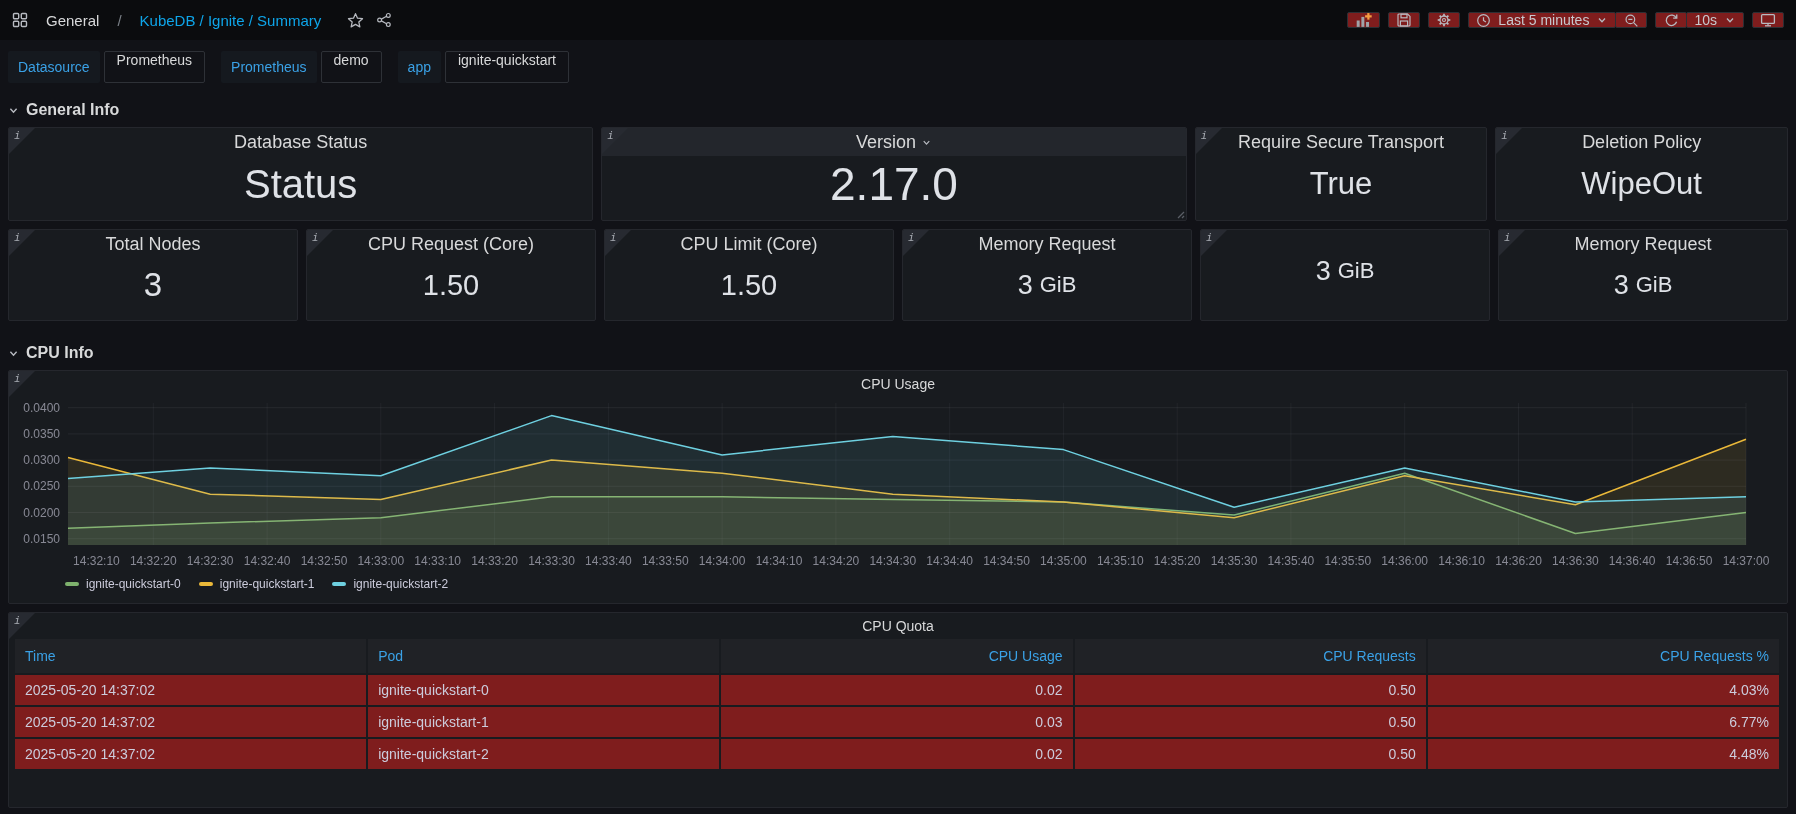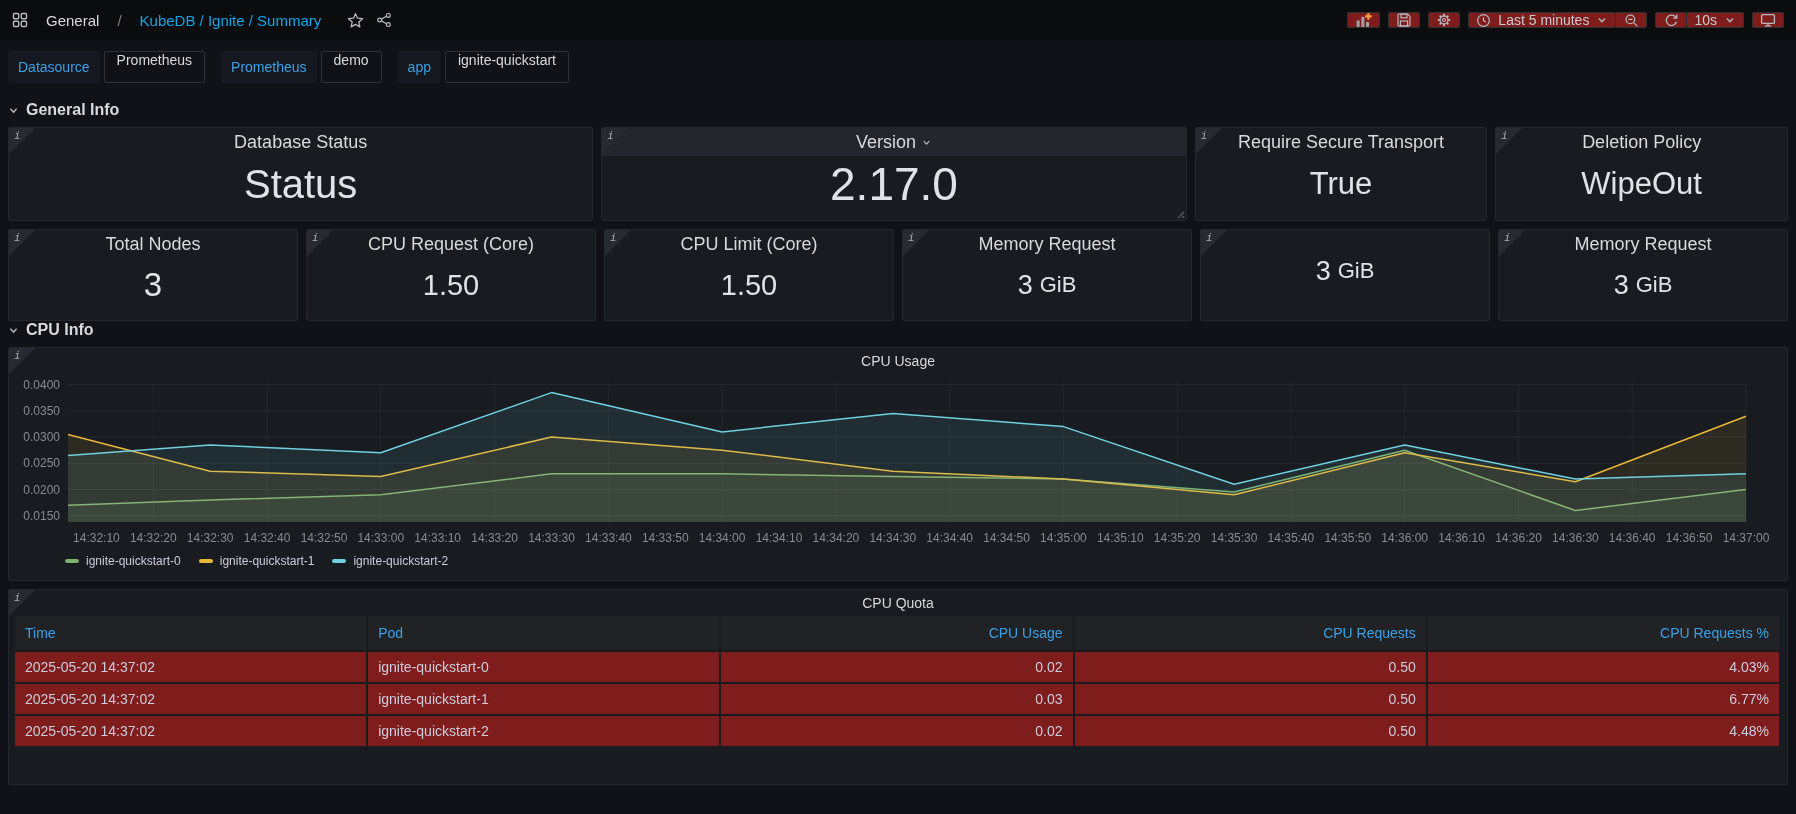--- a/index.html
+++ b/index.html
@@ -303,21 +303,21 @@
           <span>i</span>
         </div>
       <div class="stat-title">Memory Request</div>
       <div class="stat-value v27">
         <span>3</span>
           <span class="unit">GiB</span>
       </div>
     </div>
   </div>
 
-  <div class="section-header" style="margin-top:0;">
+  <div class="section-header" style="margin-top:23px;">
     <svg class="icon" width="11" height="11" viewBox="0 0 16 16" fill="none" stroke="currentColor" stroke-width="2">
         <polyline points="3.5,5.5 8,10.5 12.5,5.5"></polyline>
       </svg>
     <span>CPU Info</span>
   </div>
 
   <div class="panel chart">
     <div class="info-corner">
         <span>i</span>
       </div>

